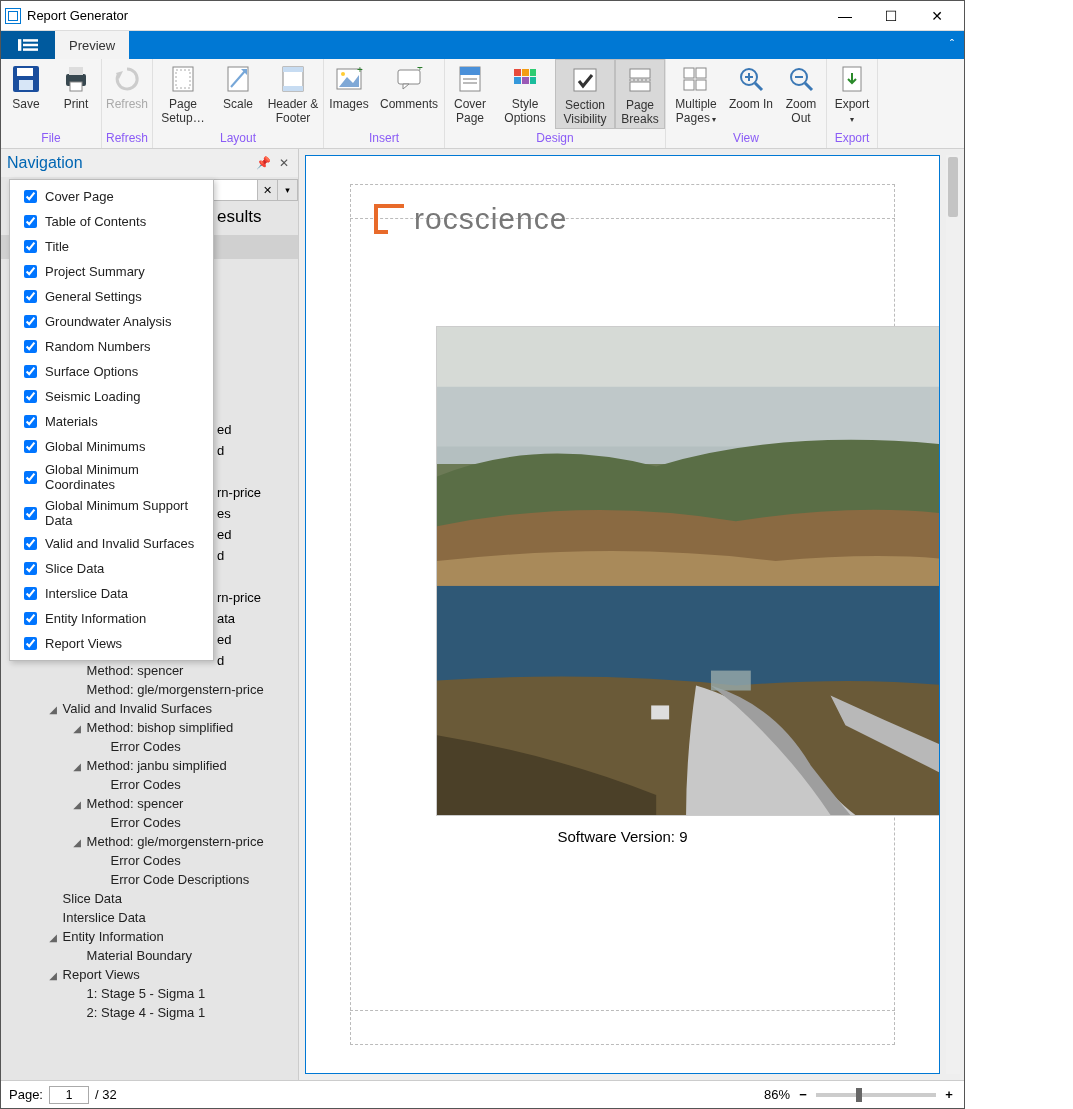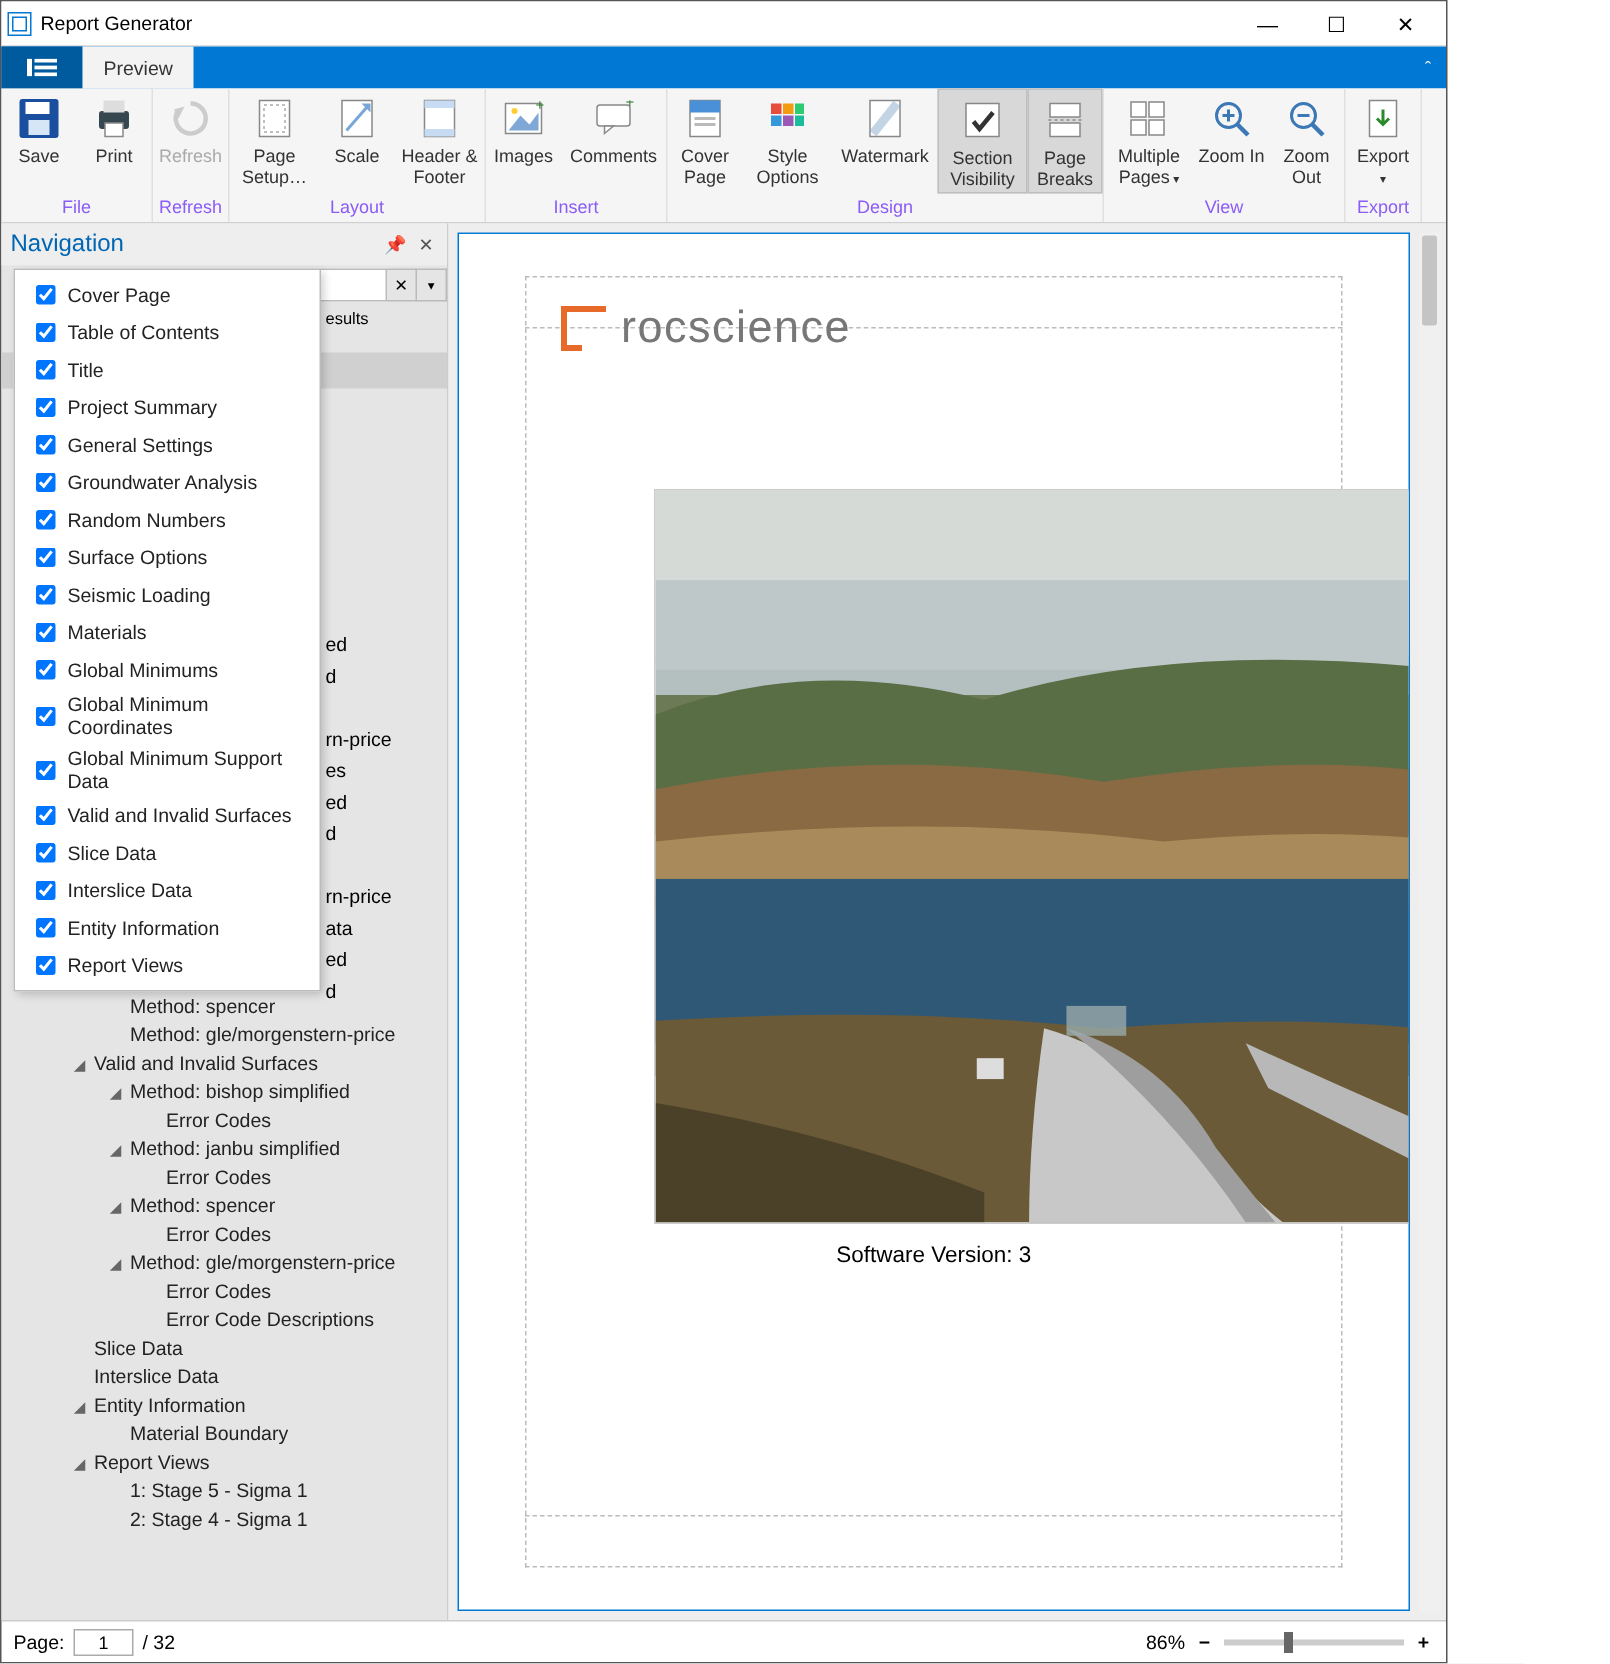--- a/index.html
+++ b/index.html
@@ -221,29 +221,20 @@
                 <rect x="2" y="2" width="7" height="7" fill="#e74c3c"></rect>
                 <rect x="10" y="2" width="7" height="7" fill="#f39c12"></rect>
                 <rect x="18" y="2" width="6" height="7" fill="#2ecc71"></rect>
                 <rect x="2" y="10" width="7" height="7" fill="#3498db"></rect>
                 <rect x="10" y="10" width="7" height="7" fill="#9b59b6"></rect>
                 <rect x="18" y="10" width="6" height="7" fill="#1abc9c"></rect>
               </svg>
             </div>
           <span>Style Options</span>
         </div>
-        <div class="ribbon-btn wider">
-          <div class="ico">
-              <svg width="24" height="28">
-                <rect x="2" y="2" width="20" height="24" fill="#fff" stroke="#888"></rect>
-                <line x1="4" y1="24" x2="20" y2="4" stroke="#88aacc" stroke-width="6" opacity=".5"></line>
-              </svg>
-            </div>
-          <span>Watermark</span>
-        </div>
         <div class="ribbon-btn wide active">
           <div class="ico">
               <svg width="26" height="26">
                 <rect x="2" y="2" width="22" height="22" fill="#fff" stroke="#888"></rect>
                 <path d="M7 14 l4 5 l9 -11" fill="none" stroke="#333" stroke-width="3"></path>
               </svg>
             </div>
           <span>Section Visibility</span>
         </div>
         <div class="ribbon-btn active">
@@ -321,21 +312,21 @@
         <span class="sp"></span>
         <span class="pin">📌</span>
         <span class="close">✕</span>
       </div>
 
       <div style="position:absolute; top:30px; left:210px; right:0; display:flex;">
         <div style="flex:1; border:1px solid #bbb; height:22px; background:#fff;"></div>
         <div style="width:20px; border:1px solid #bbb; border-left:none; height:22px; display:flex;align-items:center;justify-content:center; font-size:11px;">✕</div>
         <div style="width:20px; border:1px solid #bbb; border-left:none; height:22px; display:flex;align-items:center;justify-content:center; font-size:9px;">▾</div>
       </div>
-      <div style="position:absolute; top:58px; left:216px; font-size:11px;">esults</div>
+      <div style="position:absolute; top:58px; left:216px; font-size:17px;">esults</div>
       <div style="position:absolute; top:86px; left:0; right:0; height:24px; background:#d0d0d0;"></div>
 
       <div style="position:absolute; top:270px; left:216px; font-size:13px; line-height:21px;">
         <div>ed</div>
         <div>d</div>
         <div style="height:21px;"></div>
         <div>rn-price</div>
         <div>es</div>
         <div>ed</div>
         <div>d</div>
@@ -468,21 +459,21 @@
             <rect x="0" y="260" width="530" height="110" fill="#2f5876"></rect>
             <path d="M0 355 Q160 345 300 360 Q430 350 530 362 L530 490 L0 490 Z" fill="#6a5a38"></path>
             <path d="M260 360 Q330 380 370 440 Q400 475 420 490 L250 490 Q250 430 260 360 Z" fill="#c8c8c8"></path>
             <path d="M275 360 Q340 380 375 440 Q400 472 415 490 L395 490 Q355 430 300 380 Q285 368 275 360 Z" fill="#9e9e9e"></path>
             <path d="M395 370 Q460 400 530 430 L530 460 Q470 430 410 400 Z" fill="#b8b8b8"></path>
             <path d="M0 410 Q120 430 220 470 L220 490 L0 490 Z" fill="#4b4028"></path>
             <rect x="215" y="380" width="18" height="14" fill="#ddd"></rect>
             <rect x="275" y="345" width="40" height="20" fill="#9aa" opacity=".8"></rect>
           </svg>
         </div>
-        <div class="software-version">Software Version: 3</div>
+        <div class="software-version">Software Version: 9</div>
       </div>
       <div class="preview-scroll">
           <div class="thumb"></div>
         </div>
     </div>
   </div>
 
   <div class="status">
     <span>Page:</span>
     <input class="page-input" value="1" style="">

